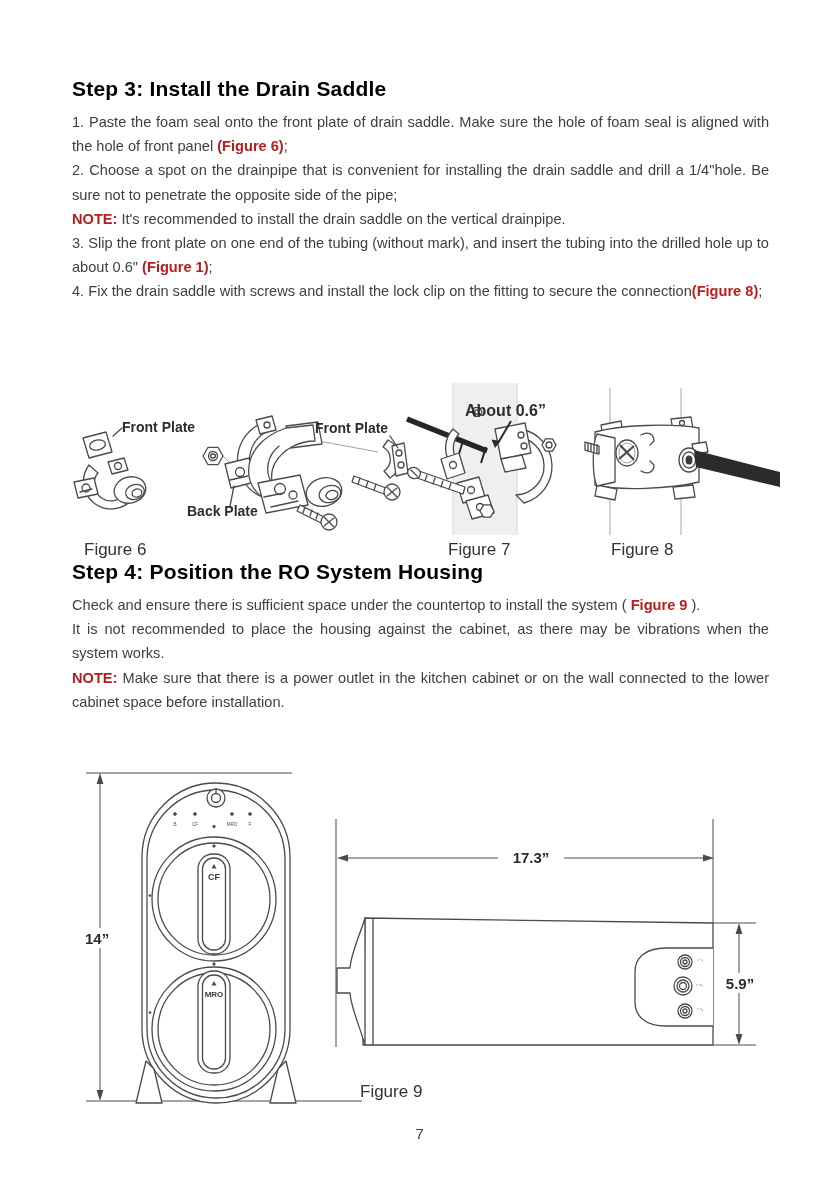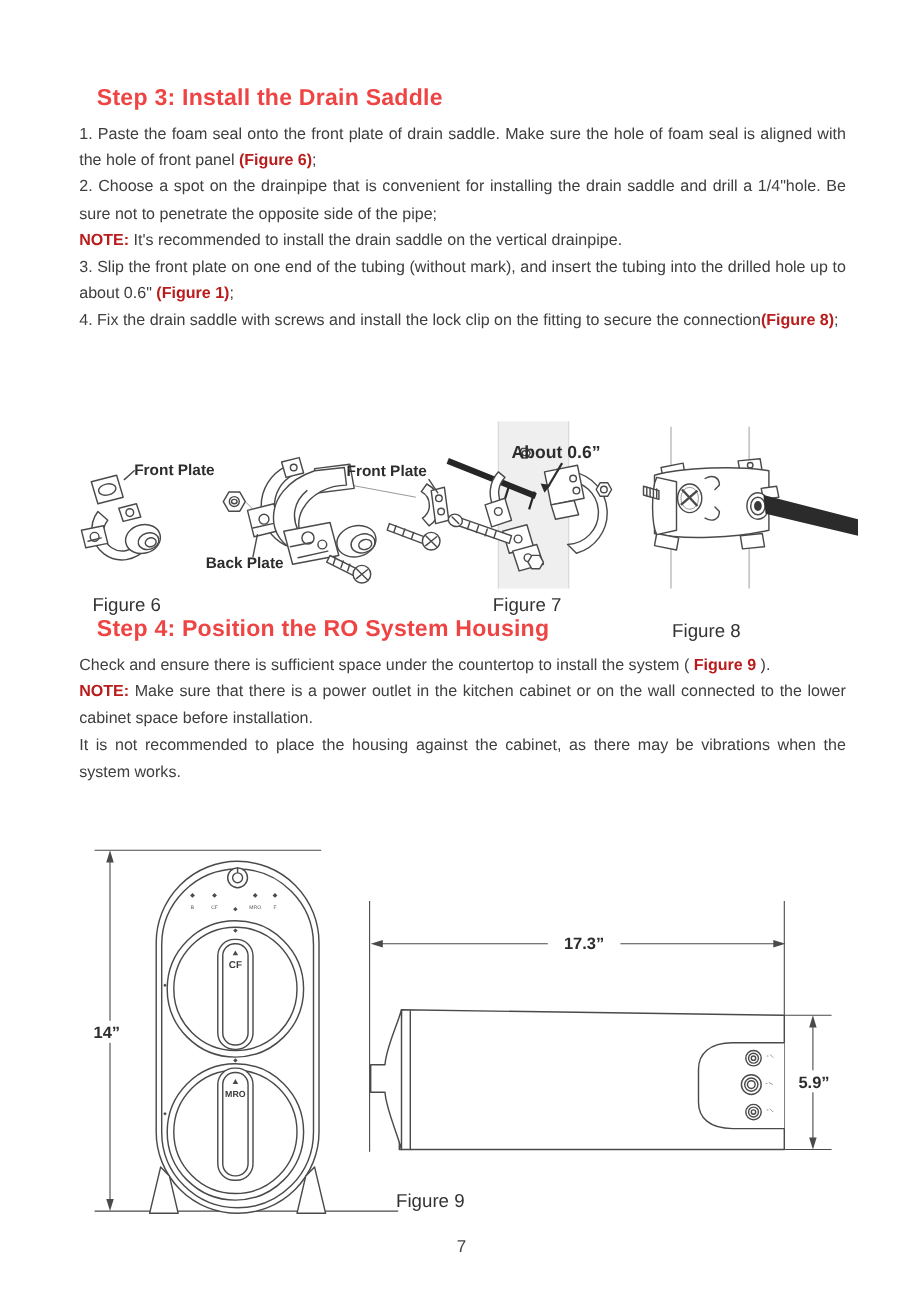--- a/index.html
+++ b/index.html
@@ -1,19 +1,19 @@
 <!DOCTYPE html>
 <html><head>
 <meta charset="utf-8">
 <style>
   html,body{margin:0;padding:0;background:#ffffff;}
   .page{position:relative;width:839px;height:1191px;background:#ffffff;overflow:hidden;
         font-family:"Liberation Sans",sans-serif;}
   .text-block{position:absolute;left:72px;width:697px;}
-  .text-block h2{margin:0 0 9px 16px;font-size:21px;line-height:24px;font-weight:700;color:#ef4444;letter-spacing:.2px;}
+  .text-block h2{margin:0 0 9px 0;font-size:21px;line-height:24px;font-weight:700;color:#000000;letter-spacing:.2px;}
   .text-block p{margin:0;font-size:14.6px;line-height:24.2px;color:#3e3e3e;text-align:justify;}
   .text-block p .b{font-weight:700;color:#b91c1c;}
   .figcap{position:absolute;font-size:17px;font-weight:400;color:#333;}
   .pagenum{position:absolute;top:1125px;left:0;width:100%;text-align:center;
            font-size:15.5px;color:#444;}
   svg{position:absolute;overflow:visible;}
   svg text{font-family:"Liberation Sans",sans-serif;}
   .ln{fill:none;stroke:#4a4a4a;stroke-width:1.3;stroke-linejoin:round;stroke-linecap:round;}
   .lnw{fill:#ffffff;stroke:#4a4a4a;stroke-width:1.3;stroke-linejoin:round;}
   .thin{fill:none;stroke:#7a7a7a;stroke-width:.7;}
@@ -192,27 +192,27 @@
       <path class="lnw" d="M107,56 L121,54 L123,64 L109,66 Z"></path>
       <ellipse class="lnw" cx="104" cy="72" rx="10" ry="12"></ellipse>
       <ellipse class="lnw" cx="104" cy="72" rx="6.5" ry="8"></ellipse>
       <ellipse cx="104" cy="72" rx="3.5" ry="4.5" fill="#3a3a3a"></ellipse>
     </g>
     <path class="blk" d="M109,62 L195,84 L195,99 L111,79 Z"></path>
   </svg>
 
   <div class="figcap" style="left:84px;top:540px">Figure 6</div>
   <div class="figcap" style="left:448px;top:540px">Figure 7</div>
-  <div class="figcap" style="left:611px;top:564px">Figure 8</div>
+  <div class="figcap" style="left:611px;top:540px">Figure 8</div>
 
   <section class="text-block" style="top:560px">
     <h2>Step 4: Position the RO System Housing</h2>
     <p><span>Check and ensure there is sufficient space under the countertop to install the system ( </span><span class="b">Figure 9</span><span> ).</span></p>
+    <p><span>It is not recommended to place the housing against the cabinet, as there may be vibrations when the system works.</span></p>
     <p><span class="b">NOTE:</span><span> Make sure that there is a power outlet in the kitchen cabinet or on the wall connected to the lower cabinet space before installation.</span></p>
-    <p><span>It is not recommended to place the housing against the cabinet, as there may be vibrations when the system works.</span></p>
   </section>
 
   <svg style="left:80px;top:765px" width="292" height="348" viewBox="0 0 292 348">
     <path class="dim" d="M6,8 H212"></path>
     <path class="dim" d="M6,336 H282"></path>
     <g>
       <line class="dim" x1="20" y1="16" x2="20" y2="328"></line>
       <polygon class="dimf" points="20,8 16.6,19 23.4,19"></polygon>
       <polygon class="dimf" points="20,336 16.6,325 23.4,325"></polygon>
       <rect x="2" y="163" width="38" height="20" fill="#ffffff"></rect>

